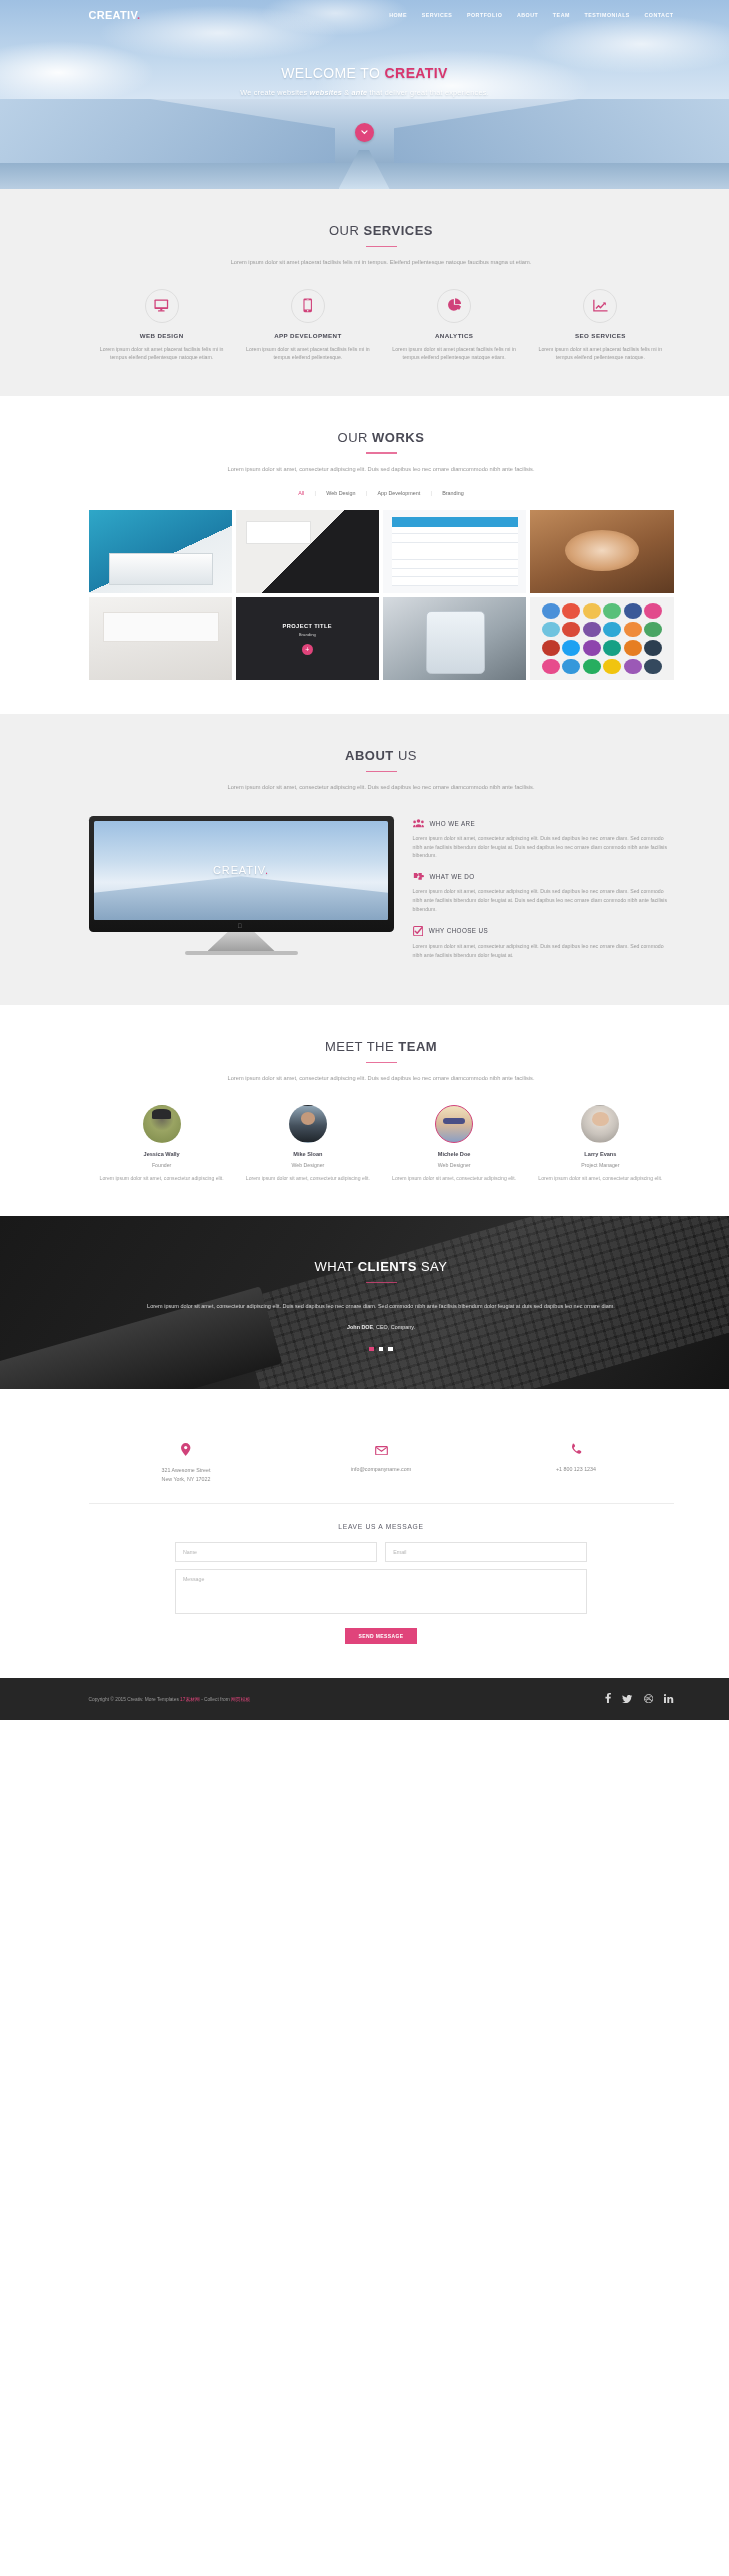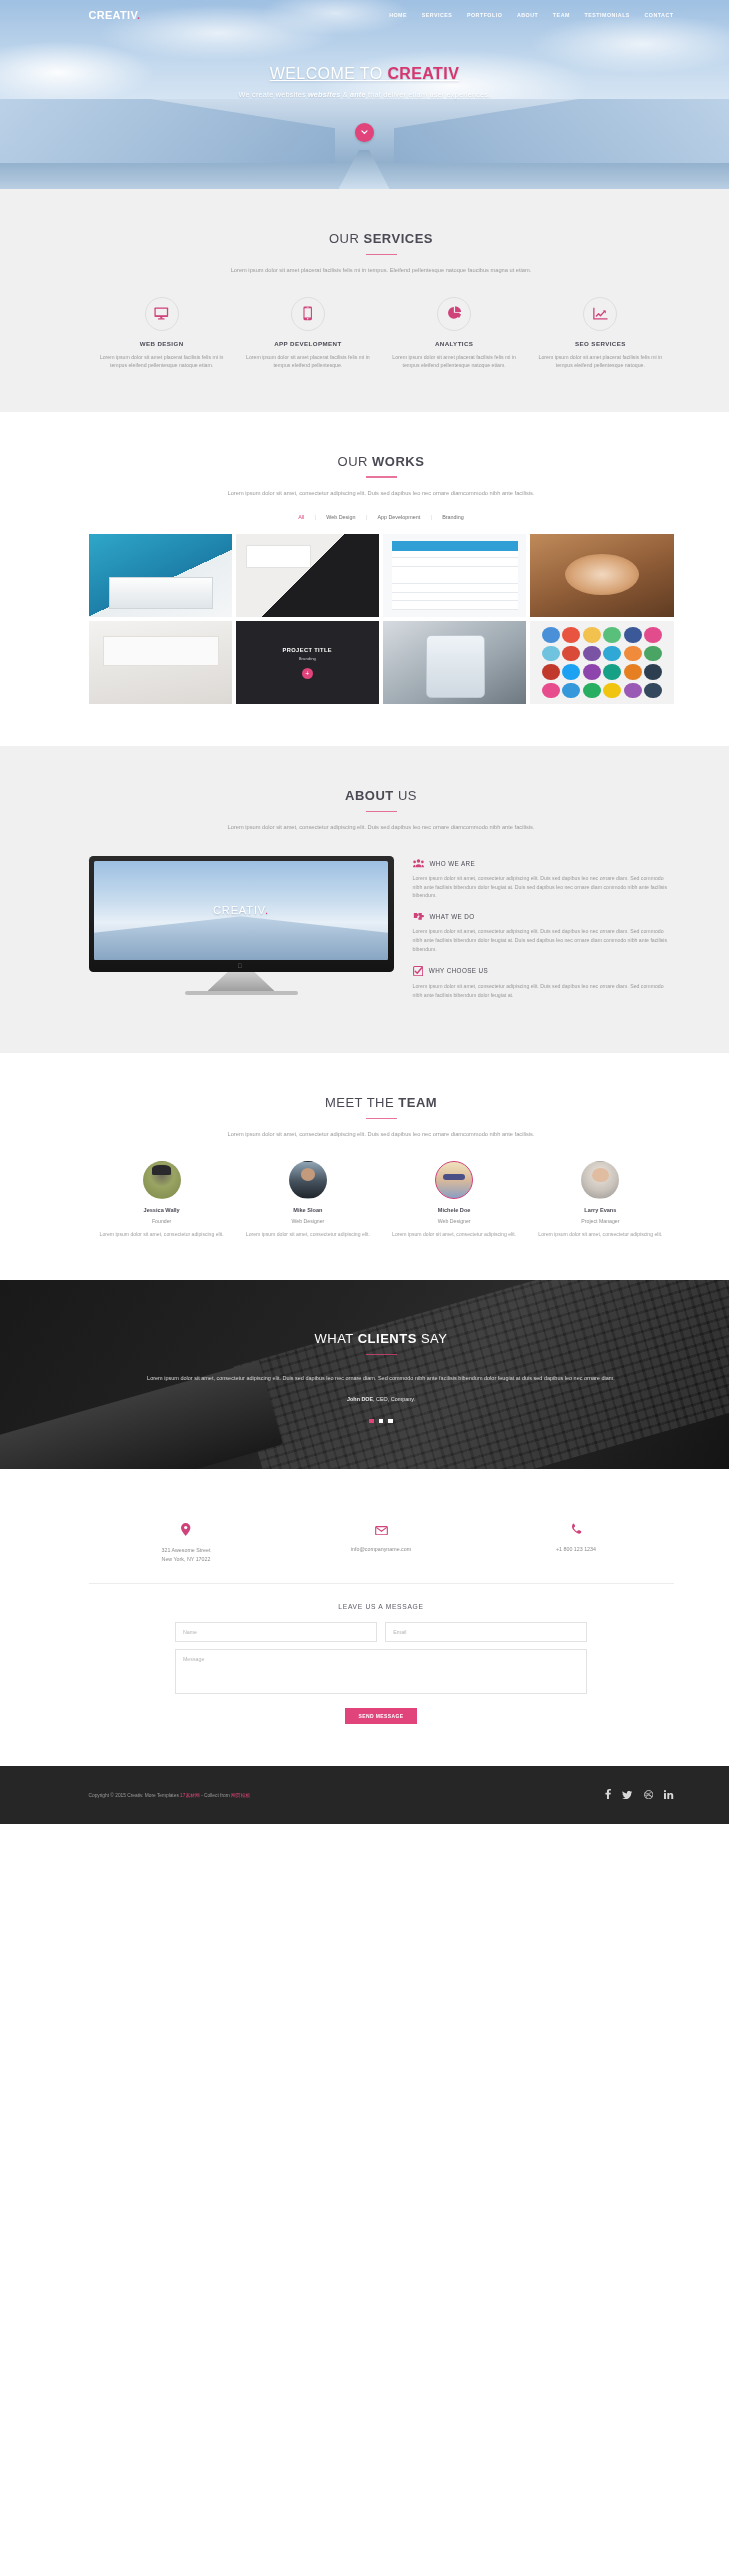--- a/index.html
+++ b/index.html
@@ -3,21 +3,21 @@
 <meta charset="utf-8">
 <style>
   * { box-sizing: border-box; margin: 0; padding: 0; }
   body {
     width: 729px;
     font-family: "Liberation Sans", sans-serif;
     background: #fff;
     color: #555;
     -webkit-font-smoothing: antialiased;
   }
-  .wrap { width: 618px; margin: 8px auto; padding-left: 33px; }
+  .wrap { width: 618px; margin: 0 auto; padding-left: 33px; }
 
   
   .hero {
     position: relative;
     height: 189px;
     overflow: hidden;
     background: linear-gradient(#a9c8e6 0%, #b9d2ea 18%, #cfe0f0 38%, #e6eef7 58%, #dfe9f4 72%, #c9d9ea 100%);
   }
   .hero-sky {
     position: absolute; left: 0; top: 0; width: 100%; height: 110px;
@@ -57,23 +57,22 @@
   .logo .dot { color: #e0447b; }
   .nav-links { display: flex; gap: 14.6px; }
   .nav-links a {
     font-size: 5.3px; letter-spacing: 0.5px; color: #ffffff;
     text-decoration: none; font-weight: bold; opacity: .95;
   }
   .hero-center {
     position: relative; z-index: 4; text-align: center; padding-top: 36px;
   }
   .hero-title {
-    font-size: 16px; color: #fff; font-weight: 300; letter-spacing: 0.4px;
+    font-size: 14px; color: #fff; font-weight: 300; letter-spacing: 0.4px;
     text-shadow: 0 0.9px 1.7px rgba(60,90,120,.25);
-    text-decoration: underline;
   }
   .hero-title b { color: #d8366e; font-weight: bold; }
   .hero-sub {
     font-size: 7.3px; color: #fff; margin-top: 6.9px; letter-spacing: 0.2px;
     text-shadow: 0 0.9px 1.7px rgba(60,90,120,.3);
   }
   .hero-sub b { font-weight: bold; font-style: italic; }
   .scroll-btn {
     position: absolute; z-index: 6; left: 50%; margin-left: -9.4px; top: 123px;
     width: 19px; height: 19px; border-radius: 50%; background: #e0447b;
@@ -314,21 +313,21 @@
         <a href="#">CONTACT</a>
       </div>
     </div>
   </div>
 
   <div class="hero-center">
     <div class="hero-title">
       <span>WELCOME TO </span><b>CREATIV</b>
     </div>
     <div class="hero-sub">
-      <span>We create websites </span><b>websites</b><span> &amp; </span><b>ante</b><span> that deliver etiam user experiences.</span>
+      <span>We create websites </span><b>websites</b><span> &amp; </span><b>ante</b><span> that deliver great that experiences.</span>
     </div>
   </div>
   <div class="scroll-btn">
     <svg width="6.9" height="5.1" viewBox="0 0 8 6">
       <path d="M1 1l3 3 3-3" stroke="#fff" stroke-width="1.4" fill="none" stroke-linecap="round"></path>
     </svg>
   </div>
 </div>
 
 <div class="section sec-gray">

